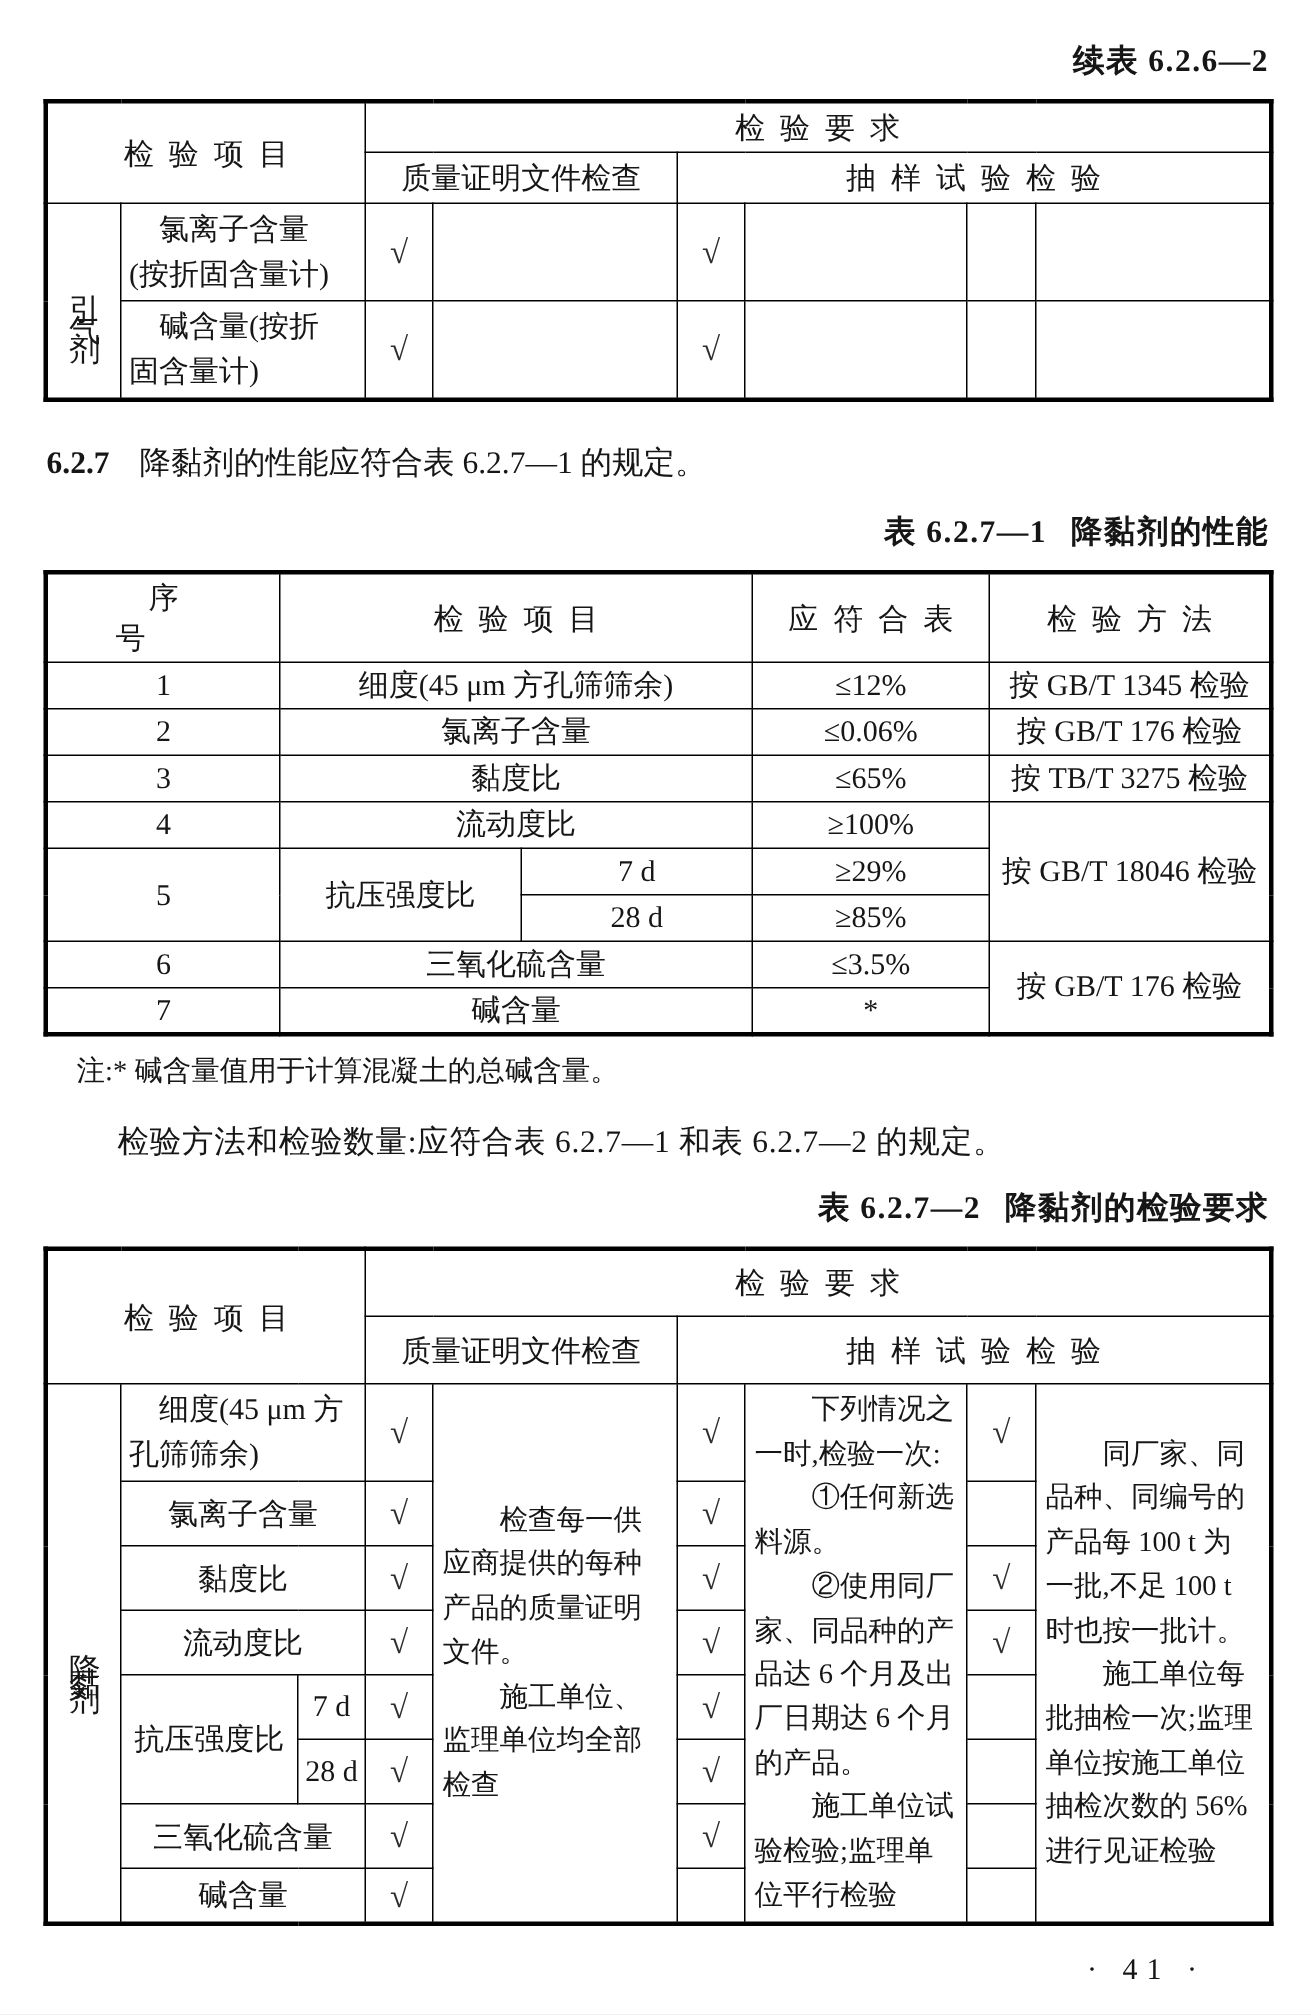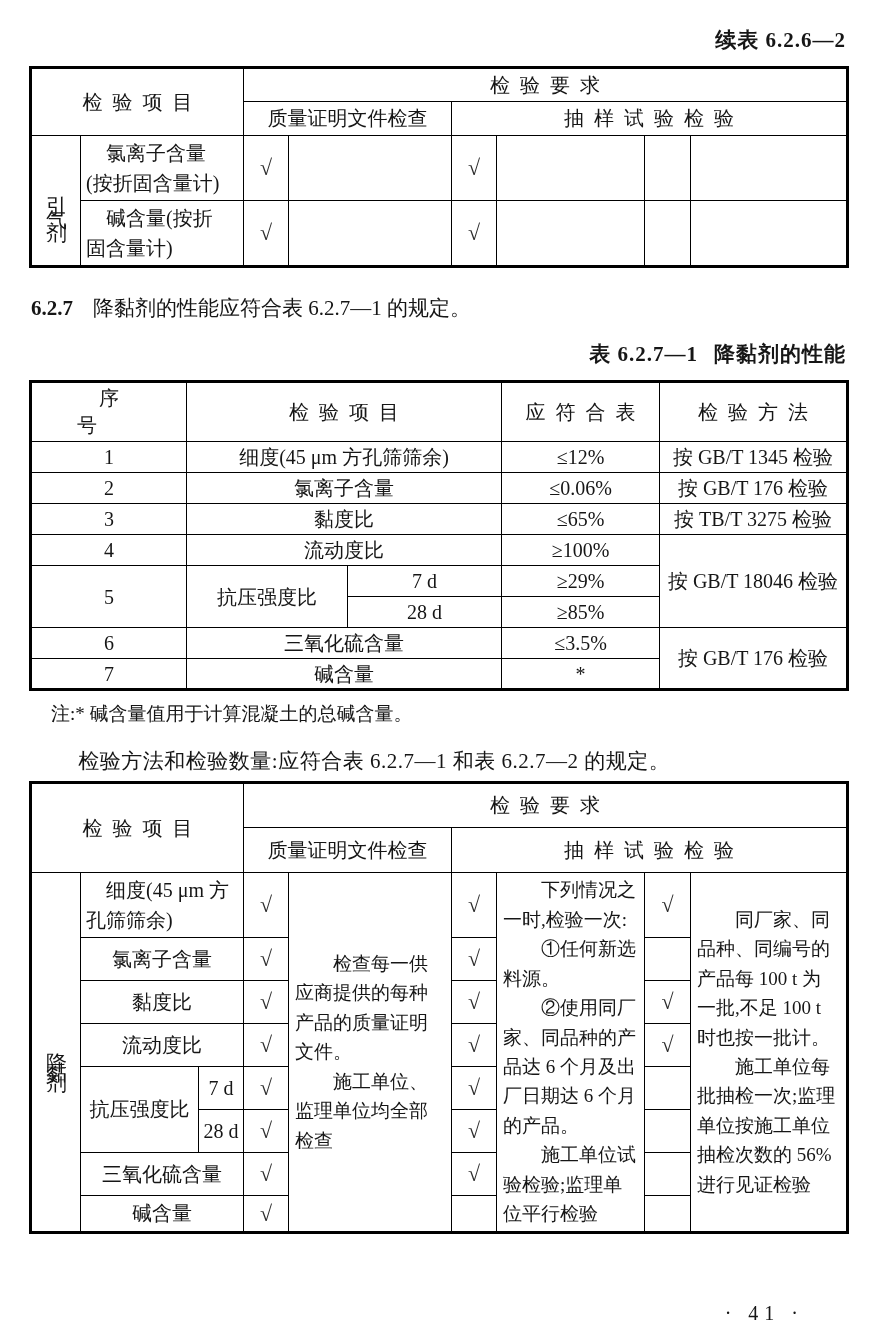--- a/index.html
+++ b/index.html
@@ -230,20 +230,23 @@
         <td colspan="2">碱含量</td>
         <td>*</td>
       </tr>
     </tbody>
       </table>
 
     <div class="note">注:* 碱含量值用于计算混凝土的总碱含量。</div>
 
     <div class="para">检验方法和检验数量:应符合表 6.2.7—1 和表 6.2.7—2 的规定。</div>
 
+    <div class="tbl-title" style="margin-top:16px">
+      <span>表 6.2.7—2</span><span class="gap">降黏剂的检验要求</span>
+    </div>
 
     <table class="t3">
       <colgroup>
         <col style="width:50px">
           <col style="width:118px">
           <col style="width:45px">
           <col style="width:45px">
           <col style="width:163px">
         <col style="width:45px">
           <col style="width:148px">

